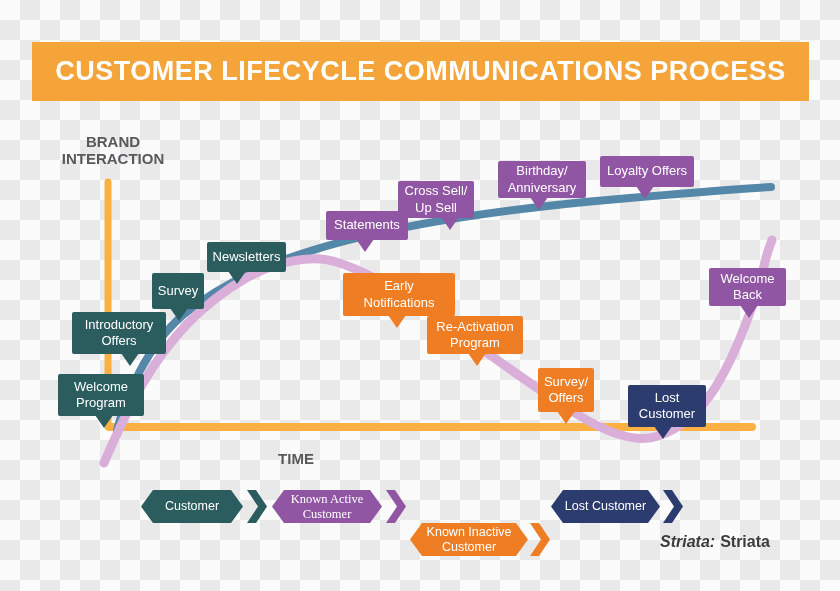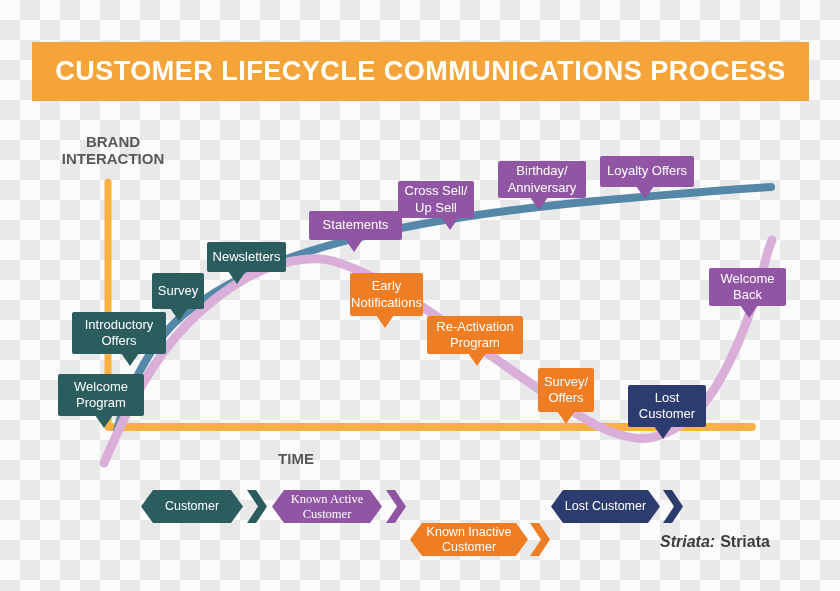--- a/index.html
+++ b/index.html
@@ -96,35 +96,35 @@
   <div class="callout c-teal" style="left:72px;top:312px;width:94px;height:42px;">Introductory
 Offers
     <div class="ptr" style="left:calc(62% - 9px);"></div></div>
 
   <div class="callout c-teal" style="left:152px;top:273px;width:52px;height:36px;">Survey
     <div class="ptr" style="left:calc(52% - 9px);"></div></div>
 
   <div class="callout c-teal" style="left:207px;top:242px;width:79px;height:30px;text-align:right;">Newsletters
     <div class="ptr" style="left:calc(38% - 9px);"></div></div>
 
-  <div class="callout c-purple" style="left:309px;top:211px;width:93px;height:29px;">Statements
+  <div class="callout c-purple" style="left:326px;top:211px;width:82px;height:29px;">Statements
     <div class="ptr" style="left:calc(48% - 9px);"></div></div>
 
   <div class="callout c-purple" style="left:398px;top:181px;width:76px;height:37px;">Cross Sell/
 Up Sell
     <div class="ptr" style="left:calc(68% - 9px);"></div></div>
 
   <div class="callout c-purple" style="left:600px;top:156px;width:94px;height:31px;">Loyalty Offers
     <div class="ptr" style="left:calc(48% - 9px);"></div></div>
 
   <div class="callout c-purple" style="left:498px;top:161px;width:88px;height:37px;">Birthday/
 Anniversary
     <div class="ptr" style="left:calc(47% - 9px);"></div></div>
 
-  <div class="callout c-orange" style="left:350px;top:273px;width:73px;height:43px;">Early
+  <div class="callout c-orange" style="left:343px;top:273px;width:112px;height:43px;">Early
 Notifications
     <div class="ptr" style="left:calc(48% - 9px);"></div></div>
 
   <div class="callout c-orange" style="left:427px;top:316px;width:96px;height:38px;">Re-Activation
 Program
     <div class="ptr" style="left:calc(52% - 9px);"></div></div>
 
   <div class="callout c-orange" style="left:538px;top:368px;width:56px;height:44px;">Survey/
 Offers
     <div class="ptr" style="left:calc(50% - 9px);"></div></div>

